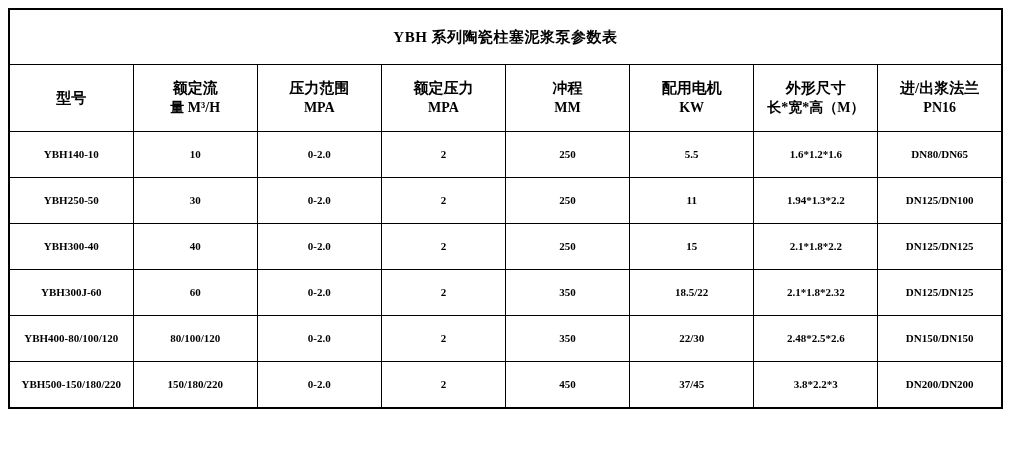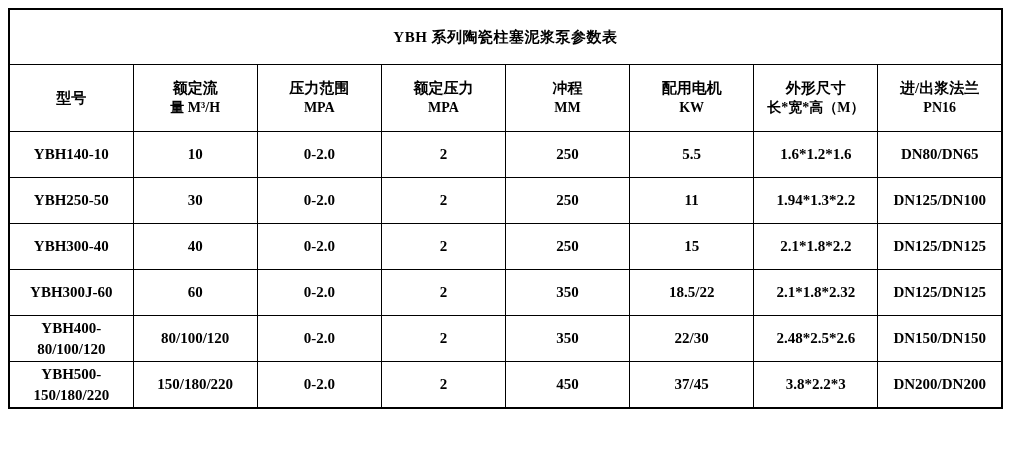--- a/index.html
+++ b/index.html
@@ -43,21 +43,21 @@
     height: 62px;
     font-size: 15.5px;
   }
   td.head-cell .sub {
     display: block;
     font-size: 14px;
     font-weight: bold;
   }
   tr.data-row td {
     height: 41px;
-    font-size: 15px;
+    font-size: 11px;
   }
   .model-col { width: 195px; }
   .flow-col { width: 118px; margin-left: 8px; }
   .press-range-col { width: 112px; }
   .press-col { width: 112px; border-radius: 13px; }
   .stroke-col { width: 78px; }
   .motor-col { width: 122px; margin-top: 8px; }
   .dim-col { width: 135px; }
   .flange-col { width: 123px; }
 </style>

